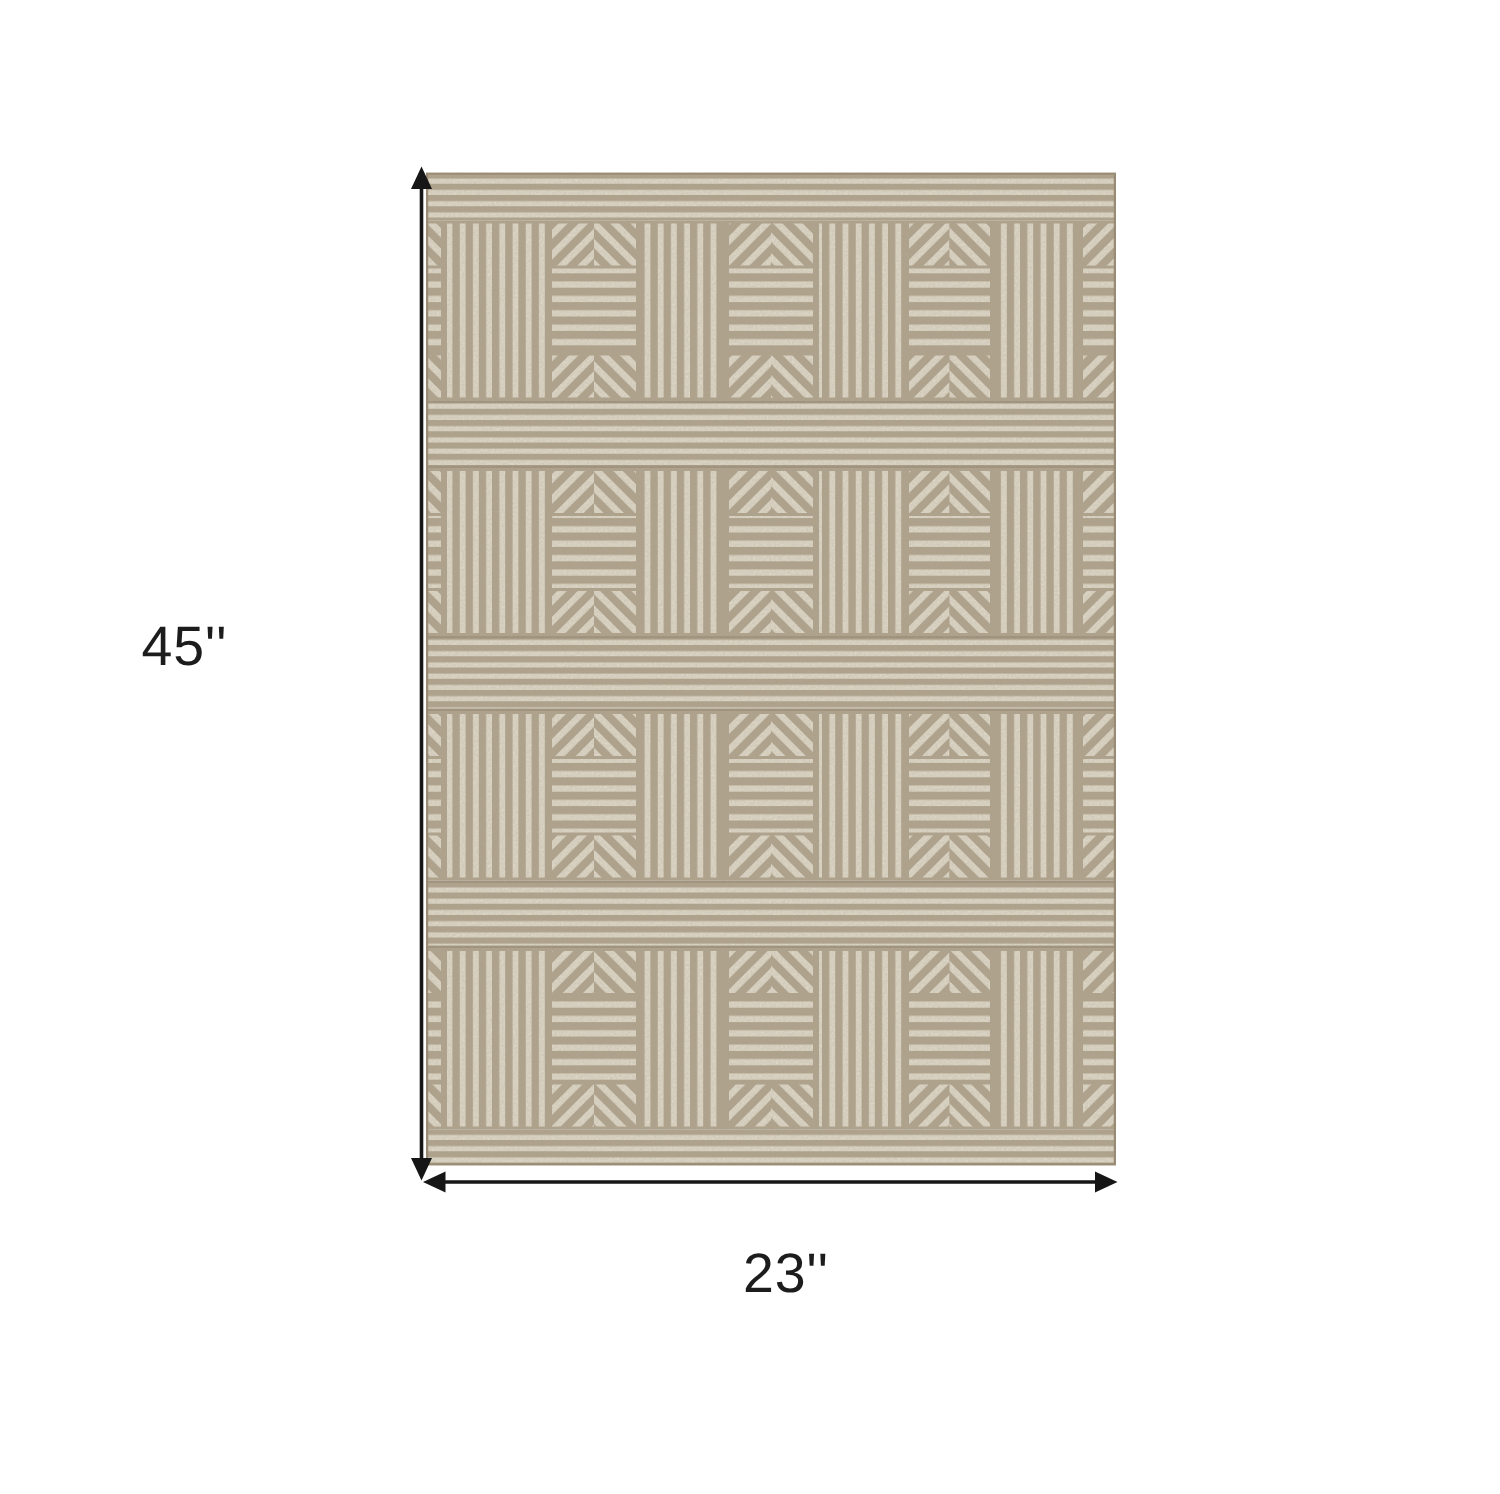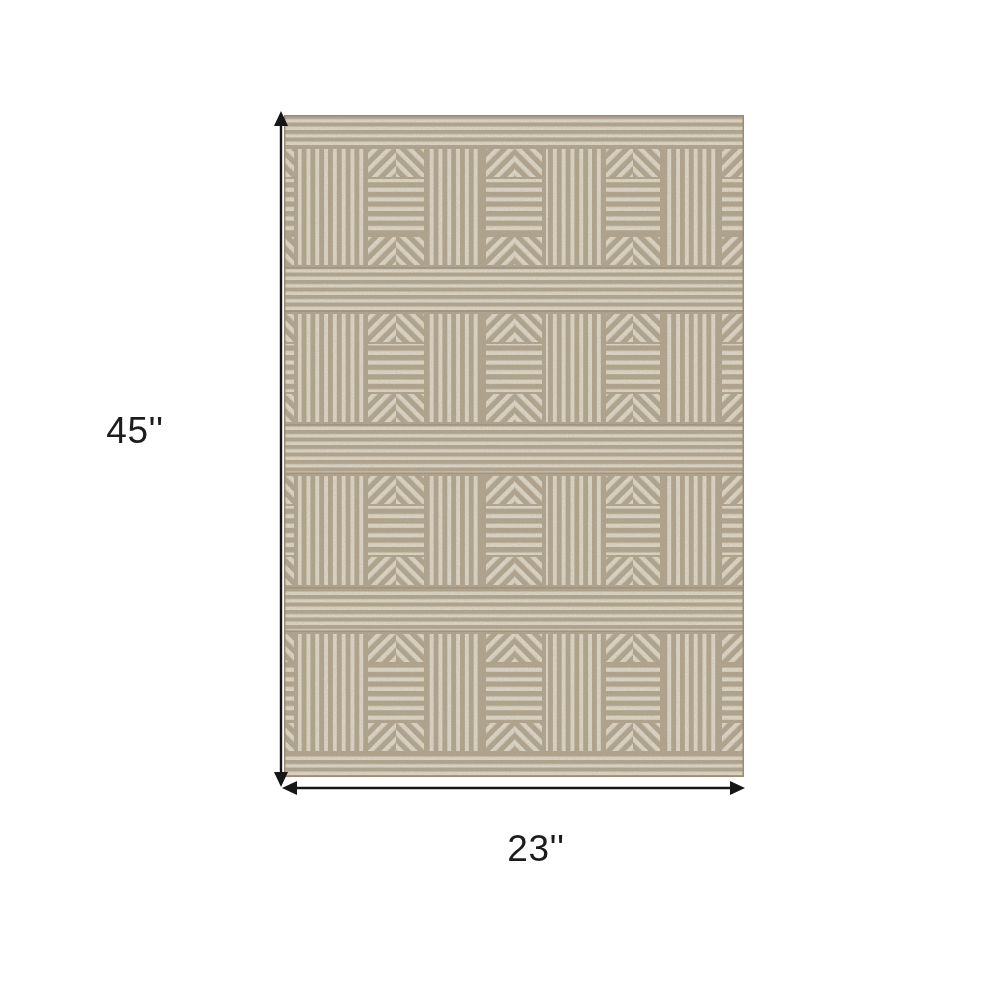--- a/index.html
+++ b/index.html
@@ -44,22 +44,22 @@
   }
   .dim-label {
     position: absolute;
     transform: translate(-50%, -50%);
     font-size: 37px;
     font-weight: 300;
     letter-spacing: 0.5px;
     color: var(--text, #1c1c1c);
     white-space: nowrap;
   }
-  .dim-label.height { left: 123px; top: 431px; margin-left: 12px; }
-  .dim-label.width  { left: 536px; top: 849px; }
+  .dim-label.height { left: 123px; top: 431px; }
+  .dim-label.width  { left: 524px; top: 849px; }
 </style>
 </head>
 <body>
 
 <div class="canvas">
 
   <svg class="rug-svg" id="rug-svg" viewBox="0 0 460 662" xmlns="http://www.w3.org/2000/svg">
     <defs>
 
       <pattern id="pBand" patternUnits="userSpaceOnUse" width="10" height="7.5">

